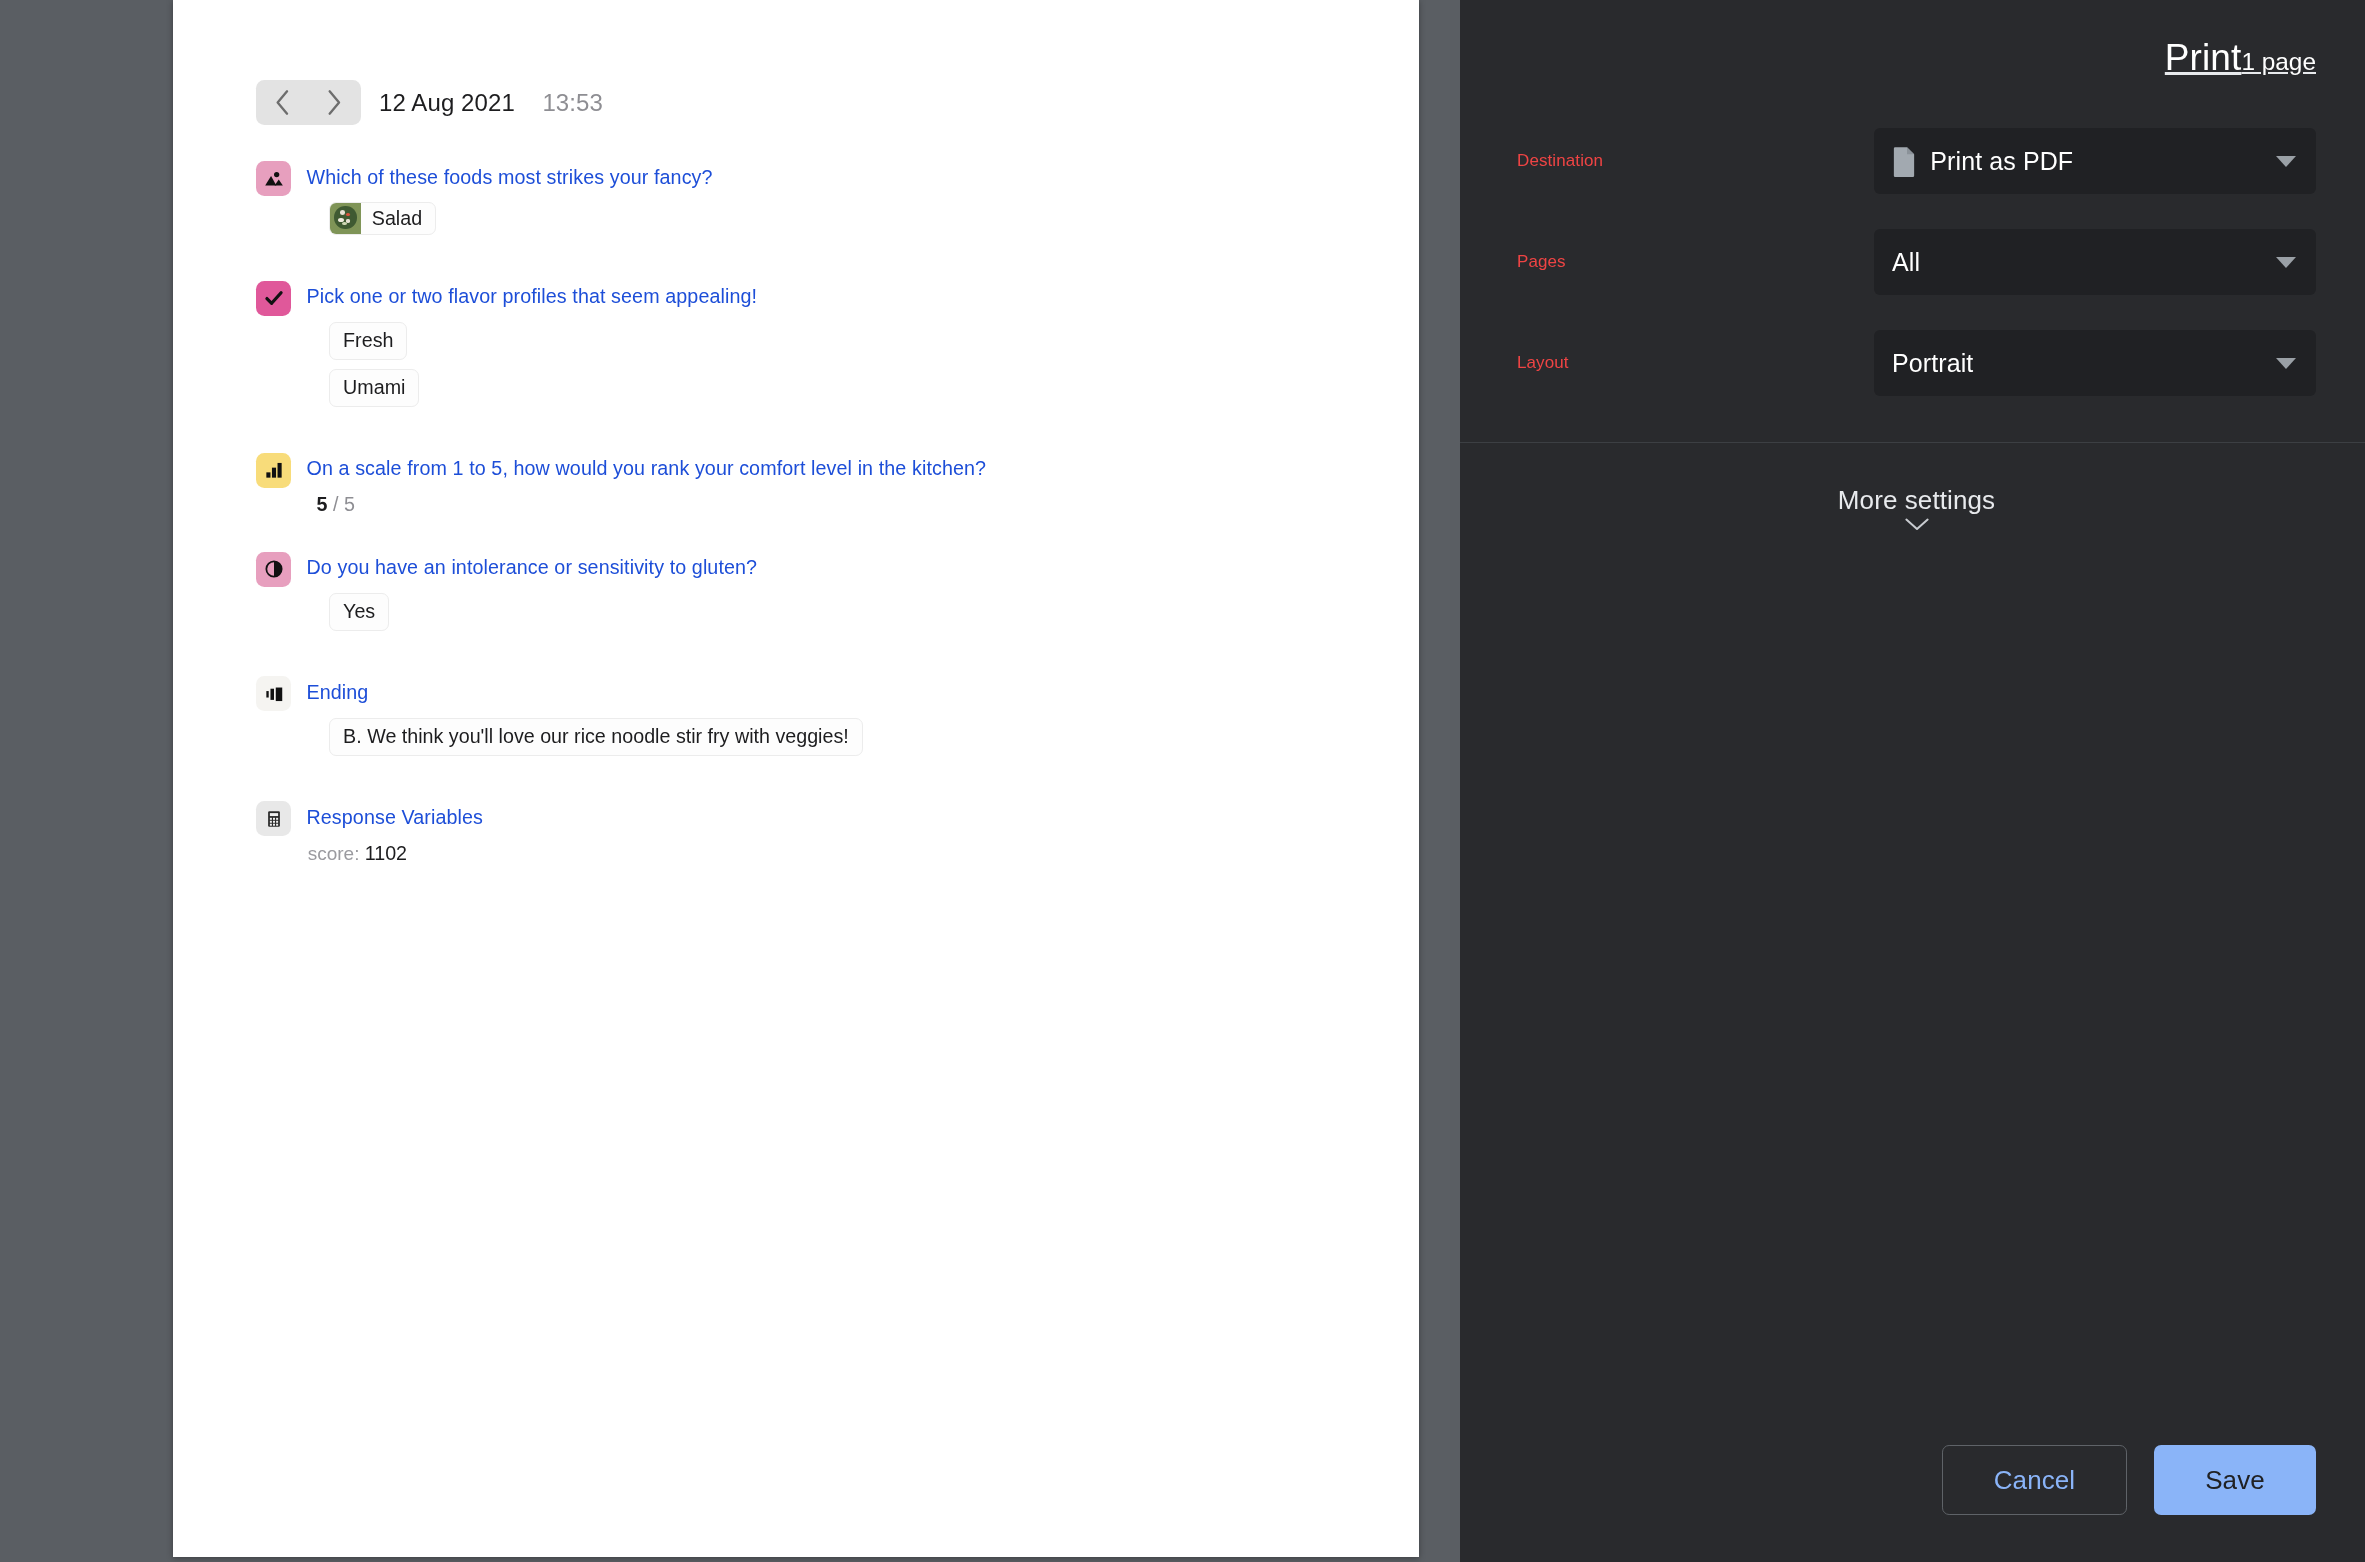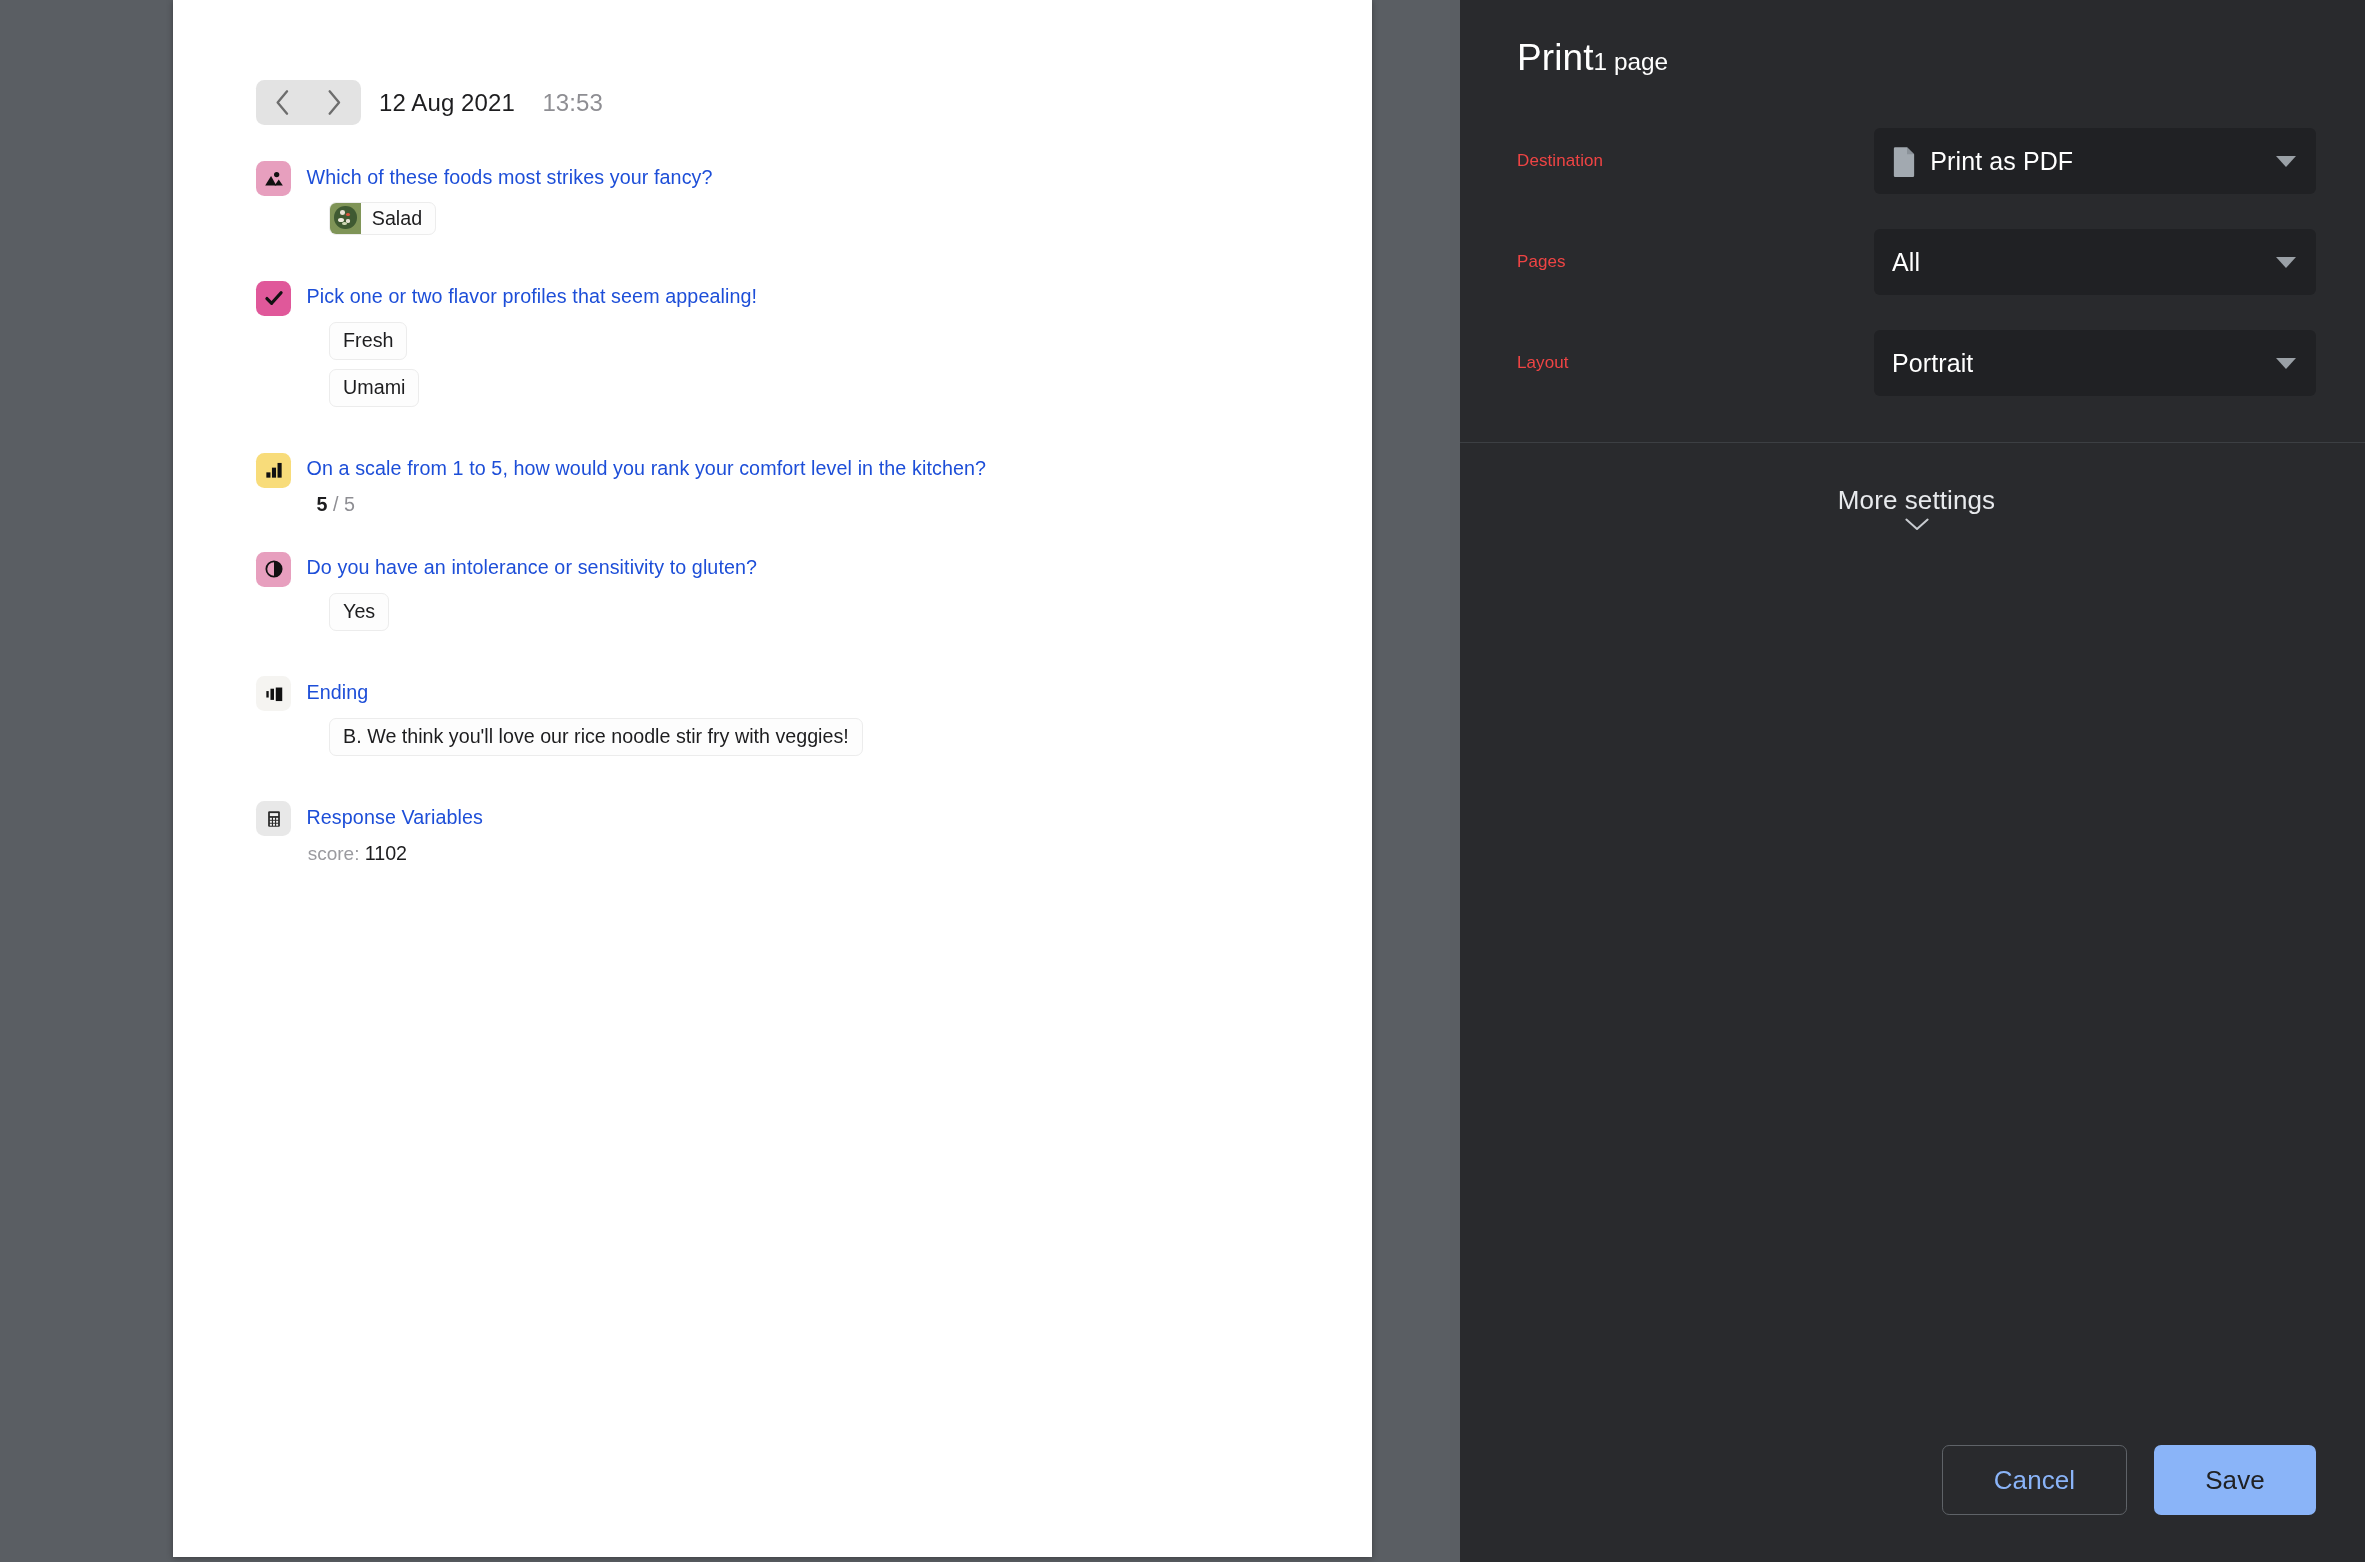--- a/index.html
+++ b/index.html
@@ -34,20 +34,21 @@
   }
 
   #page-sheet {
     position: absolute;
     left: 173px;
     top: 0px;
     width: 1199px;
     height: 1557px;
     background: #ffffff;
     box-shadow: 0 1.2px 6px rgba(0,0,0,.35);
+    padding-left: 47px;
   }
 
   #page-inner {
     position: absolute;
     left: 83px;
     top: 80px;
     right: 48px;
   }
 
   
@@ -183,22 +184,23 @@
     height: 1563px;
     background: #292a2d;
     color: #e8eaed;
     display: flex;
     flex-direction: column;
   }
 
   .pd-header {
     display: flex;
     align-items: baseline;
-    justify-content: flex-start;
+    justify-content: flex-end;
     padding: 37px 50px 0 57px;
+    text-decoration: underline;
   }
   .pd-title {
     font-size: 37px;
     font-weight: 400;
     letter-spacing: 0.1px;
     color: #ffffff;
   }
   .pd-pagecount {
     font-size: 24.4px;
     color: #ffffff;

